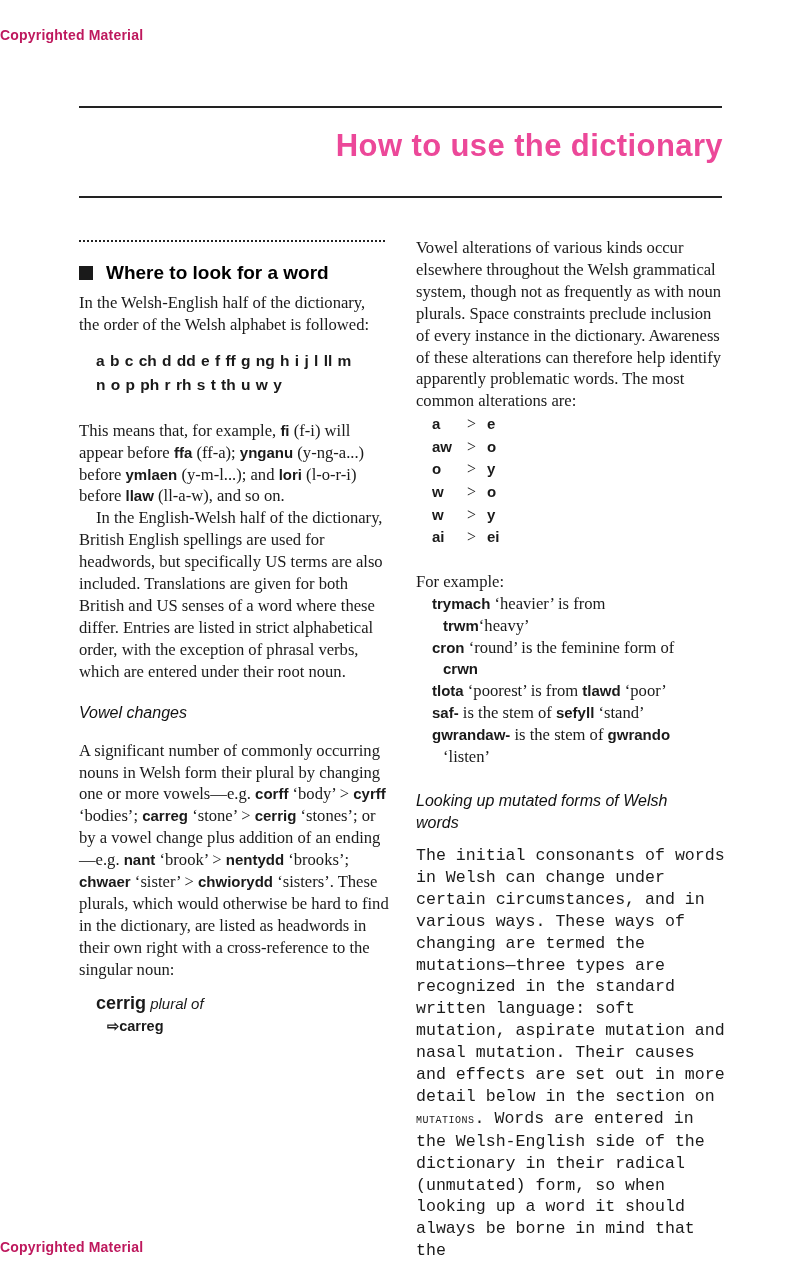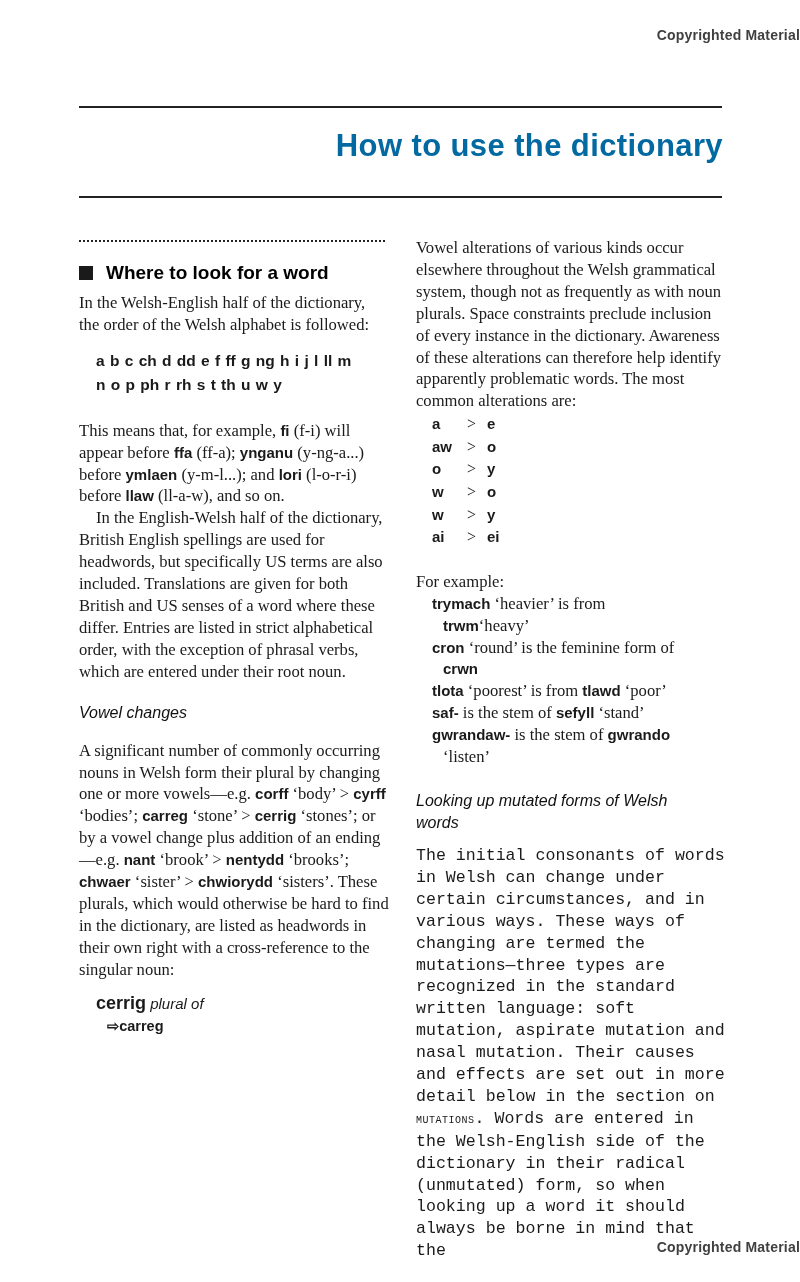--- a/index.html
+++ b/index.html
@@ -1,19 +1,19 @@
 <!DOCTYPE html>
 <html><head>
 <meta charset="utf-8">
 <style>
   html, body { margin:0; padding:0; background:#ffffff; }
   body { width:800px; height:1282px; position:relative; overflow:hidden; color:#1a1a1a; }
-  .copyright { position:absolute; left:0; width:800px; text-align:right; font-family:"Liberation Sans", sans-serif; font-weight:bold; font-size:14px; color:#404040; letter-spacing:0.2px; }
+  .copyright { position:absolute; left:0; width:800px; text-align:left; font-family:"Liberation Sans", sans-serif; font-weight:bold; font-size:14px; color:#be185d; letter-spacing:0.2px; }
   .rule { position:absolute; left:79px; width:643px; height:2px; background:#222; }
-  .title { position:absolute; right:77px; top:128px; font-family:"Liberation Sans", sans-serif; font-weight:bold; font-size:31px; color:#0369a1; letter-spacing:0.4px; }
+  .title { position:absolute; right:77px; top:128px; font-family:"Liberation Sans", sans-serif; font-weight:bold; font-size:31px; color:#ec4899; letter-spacing:0.4px; }
   .dotted { position:absolute; left:79px; top:240px; width:306px; border-top:2.5px dotted #222; }
   .col { position:absolute; font-family:"Liberation Serif", serif; font-size:16.6px; line-height:21.9px; color:#1a1a1a; }
   .col-left { left:79px; width:310px; }
   .col-right { left:416px; width:312px; }
   .b { font-family:"Liberation Sans", sans-serif; font-weight:bold; font-size:15px; }
   .h1 { font-family:"Liberation Sans", sans-serif; font-weight:bold; font-size:19px; color:#000; display:flex; align-items:center; }
   .sq { display:inline-block; width:14px; height:14px; background:#1a1a1a; margin-right:13px; }
   .h2 { font-family:"Liberation Sans", sans-serif; font-size:16px; line-height:22px; color:#111;font-style:italic; }
   .alpha { font-family:"Liberation Sans", sans-serif; font-weight:bold; font-size:15.5px; line-height:24px; padding-left:17px; word-spacing:1px; }
   .indent1 { text-indent:17px; }

